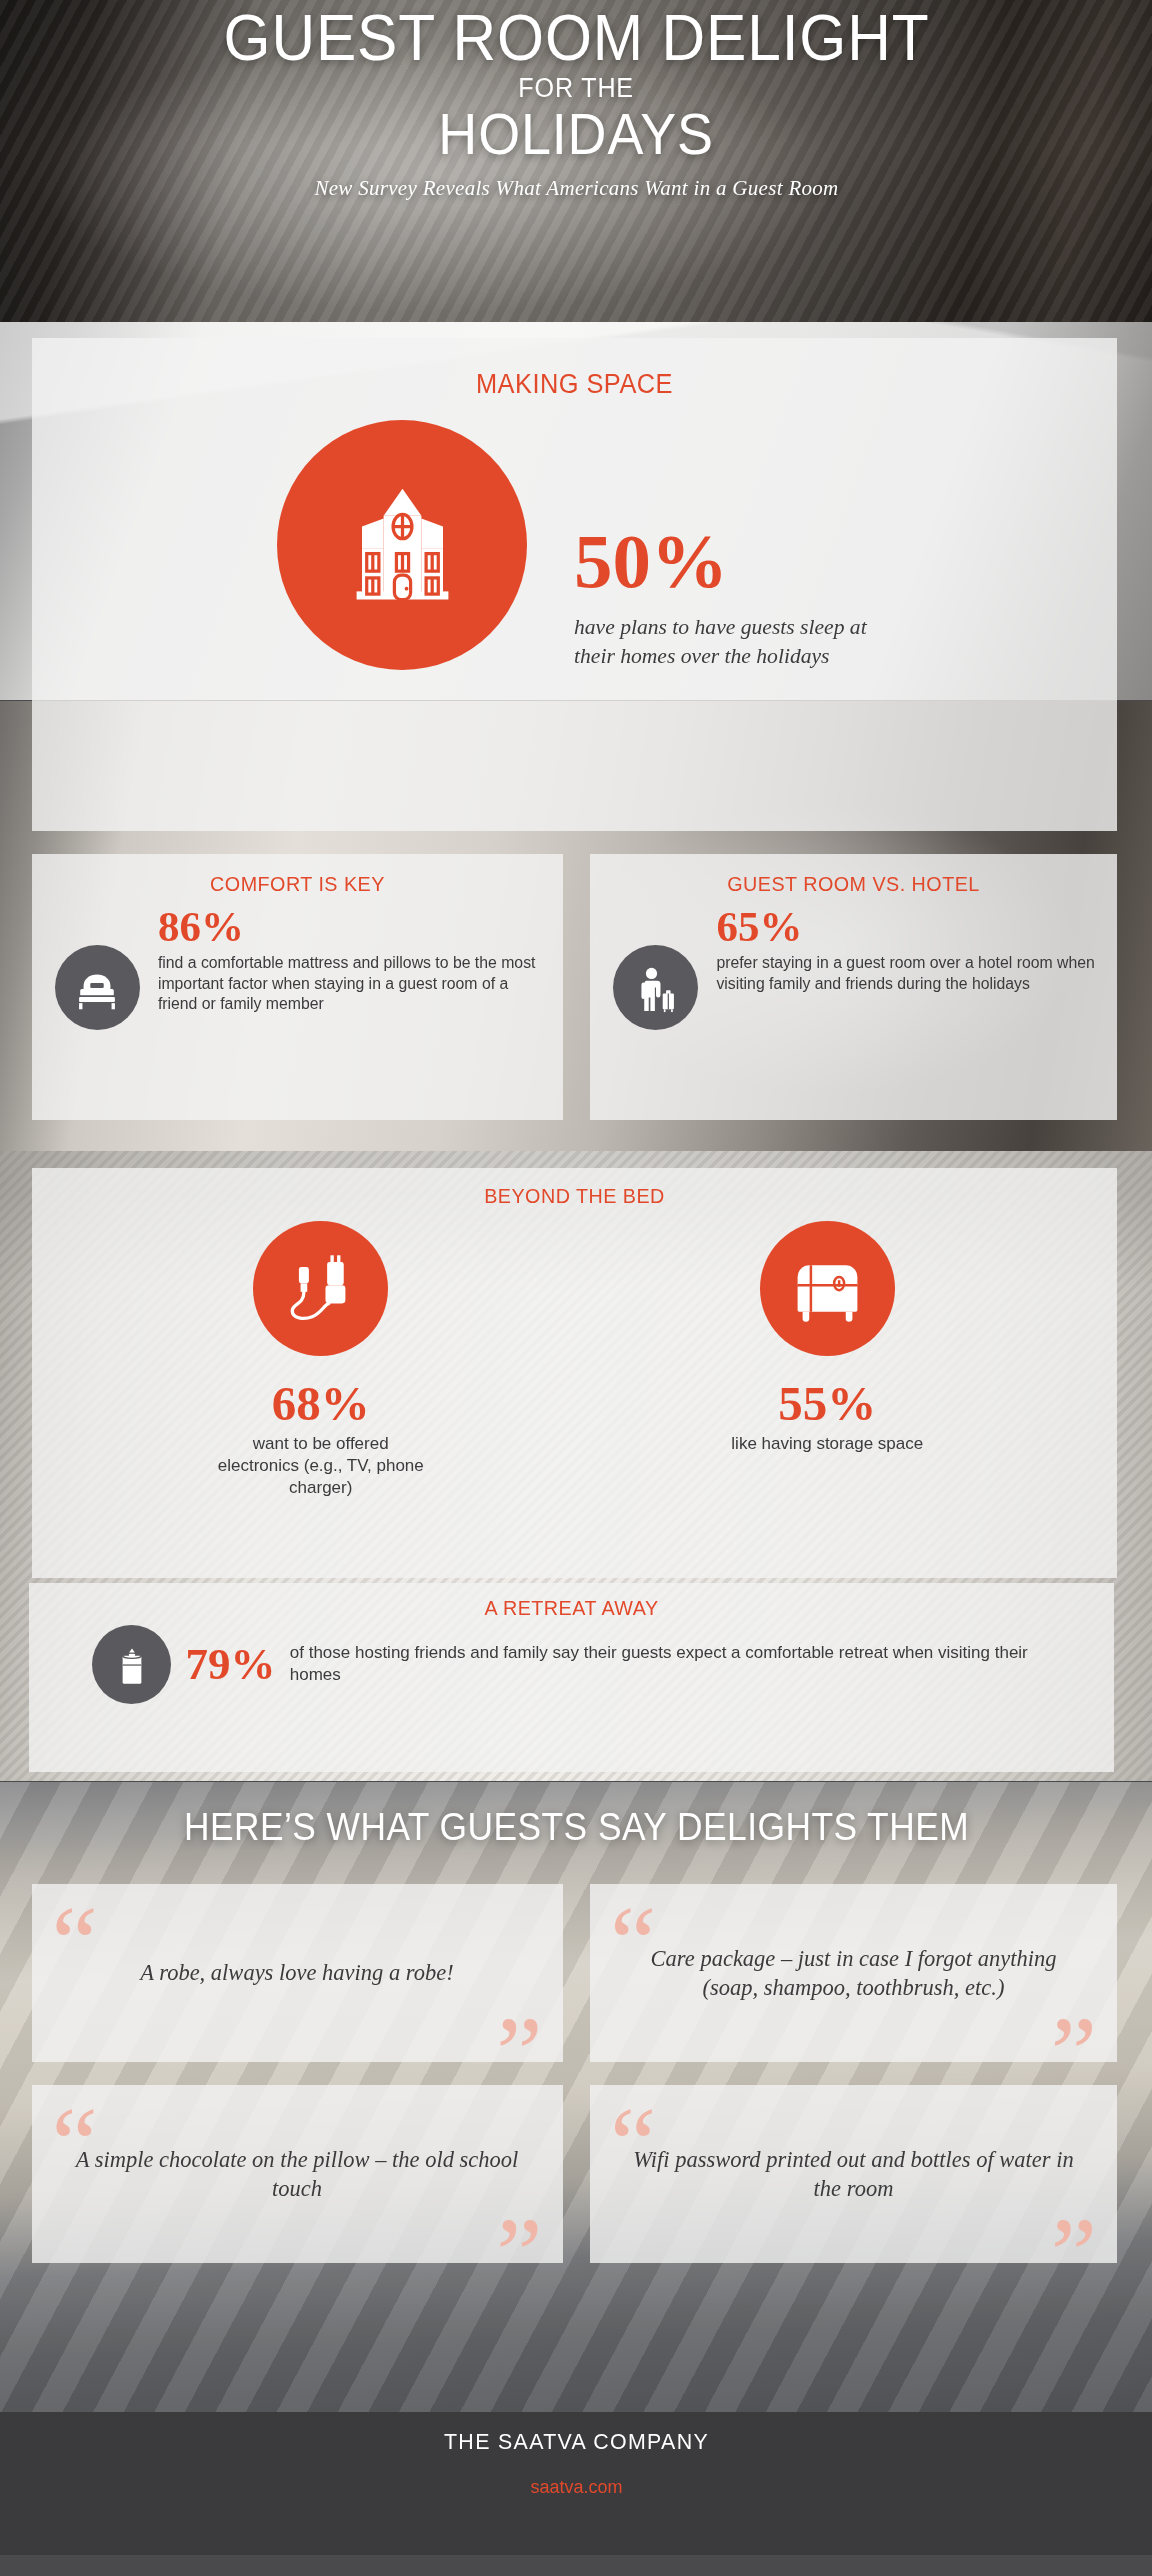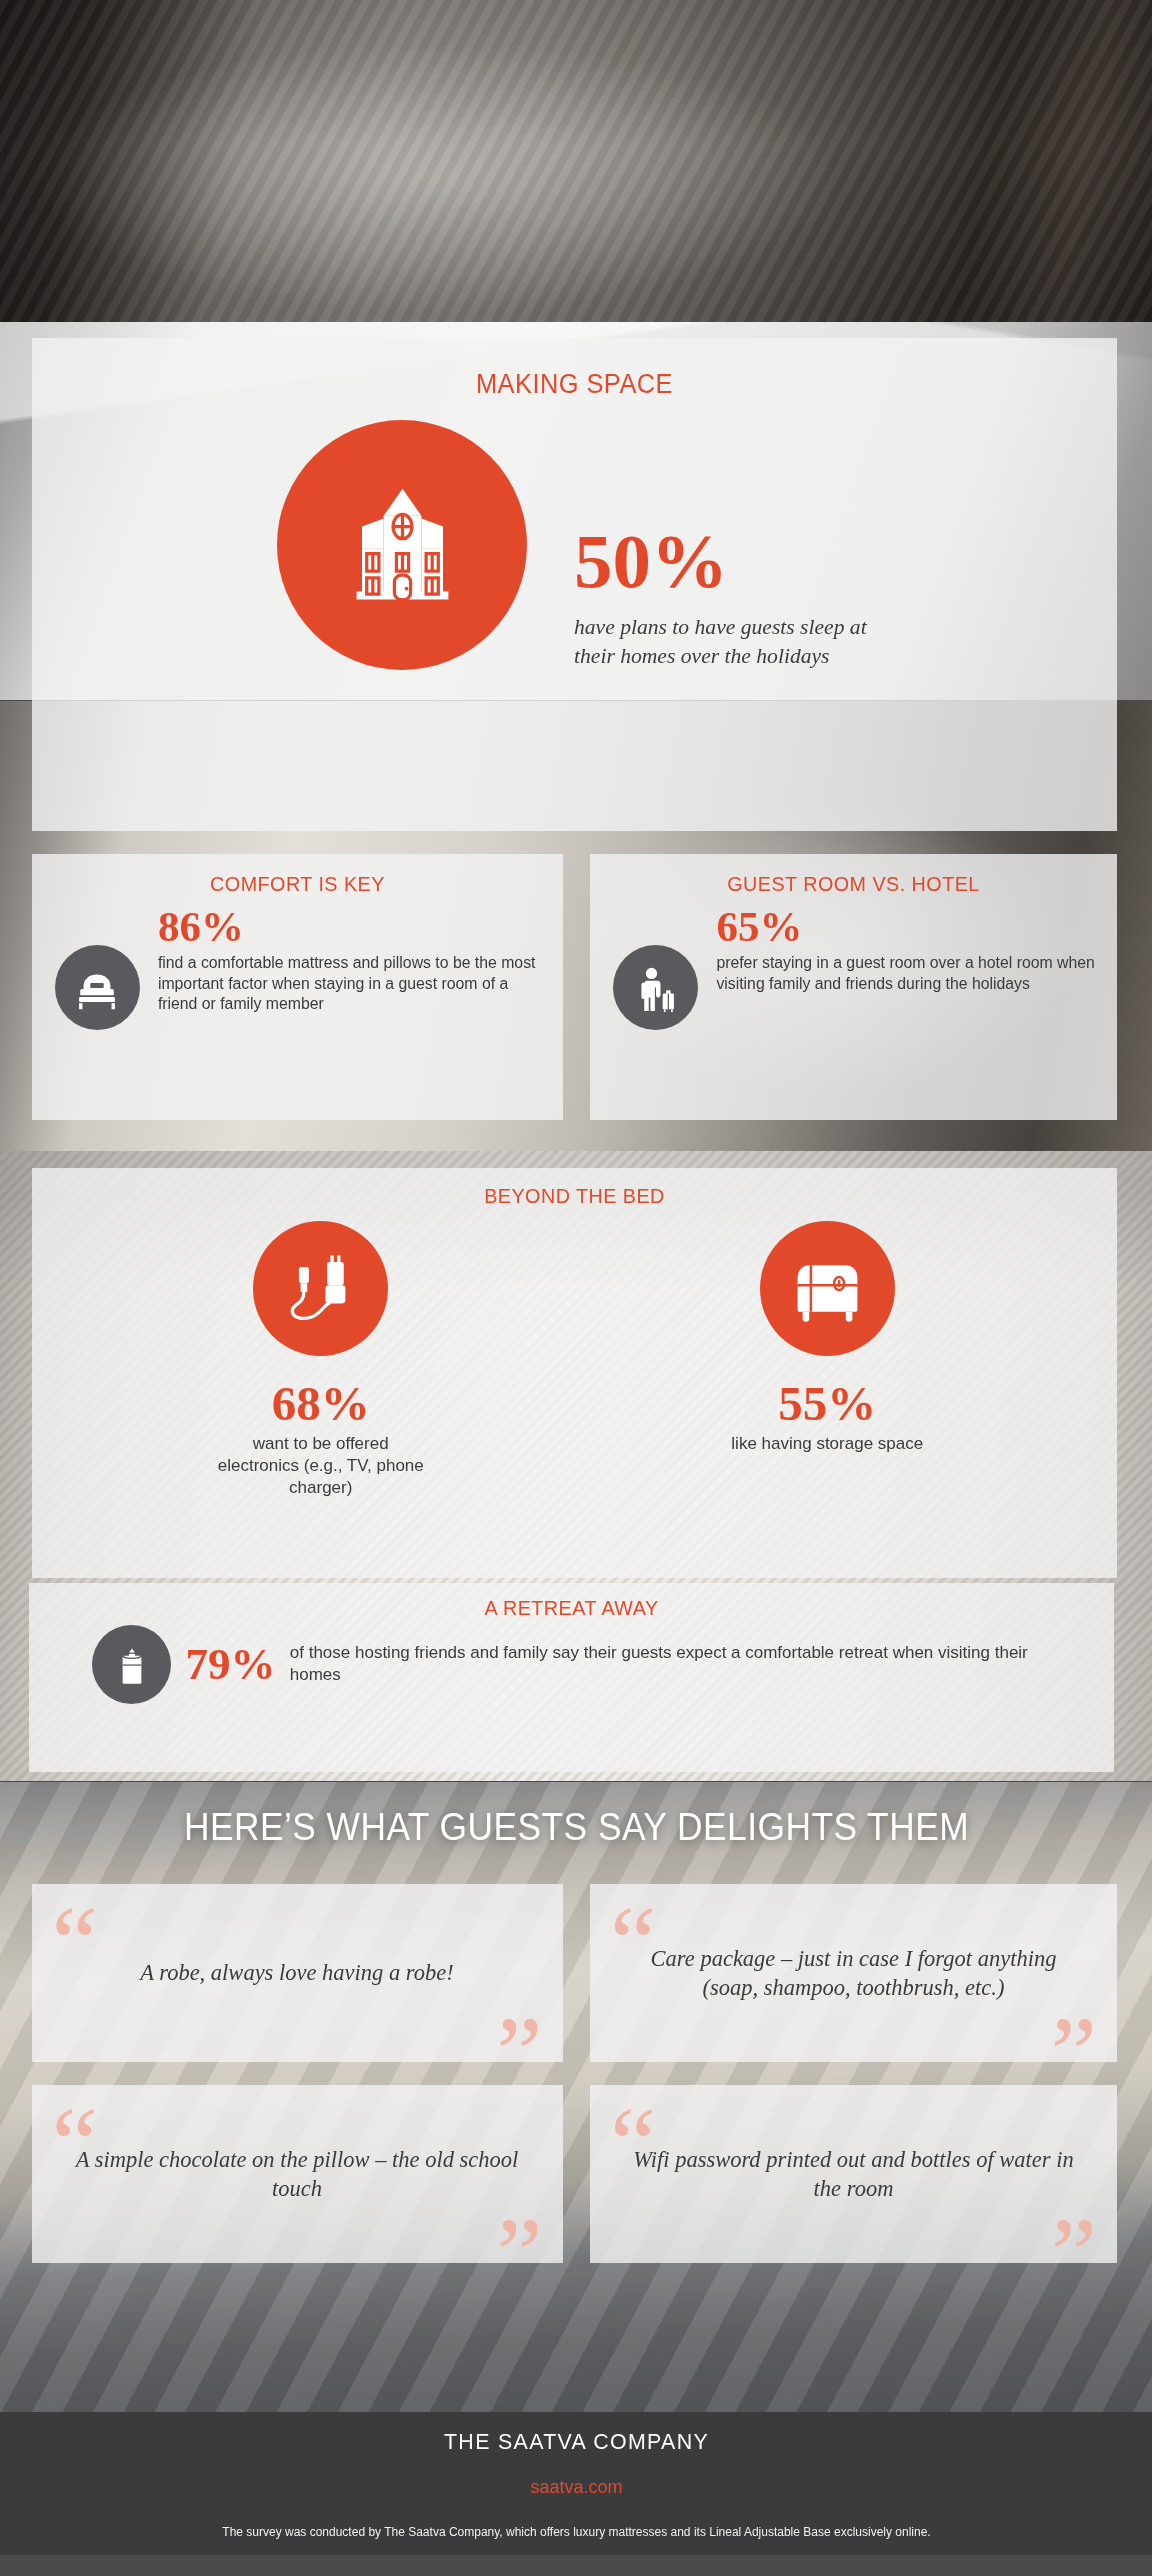--- a/index.html
+++ b/index.html
@@ -202,20 +202,26 @@
 <body>
 
 <div class="page">
 
   <div class="bg-hero"></div>
   <div class="bg-room"></div>
   <div class="bg-lamp"></div>
   <div class="bg-bed"></div>
   <div class="bg-floor"></div>
 
+  <div class="hero">
+    <h1>GUEST ROOM DELIGHT</h1>
+    <div class="forthe">FOR THE</div>
+    <h2>HOLIDAYS</h2>
+    <div class="sub">New Survey Reveals What Americans Want in a Guest Room</div>
+  </div>
 
   <div class="panel" id="p1">
     <div class="sec-title">MAKING SPACE</div>
     <div class="row">
       <div class="circ orange c">
         <svg width="135" height="135" viewBox="0 0 100 100" aria-hidden="true">
           <g fill="#fff">
             <path d="M50 8 L64 28 L36 28 Z"></path>
             <rect x="36" y="28" width="28" height="60"></rect>
             <path d="M20 36 L36 30 L36 52 L20 52 Z"></path>
@@ -384,17 +390,16 @@
   </div>
   <div class="qcard" id="q4">
     <span class="qmark open">“</span>
     <span class="qt">Wifi password printed out and bottles of water in the room</span>
     <span class="qmark close">”</span>
   </div>
 
   <div class="footer">
     <div class="brand">THE SAATVA COMPANY</div>
     <div class="url">saatva.com</div>
-    <div class="fine">The survey was conducted by The Saatva Company, which offers luxury mattresses and its Lineal Adjustable Base exclusively online.</div>
   </div>
 
 </div>
 
 
 </body></html>

